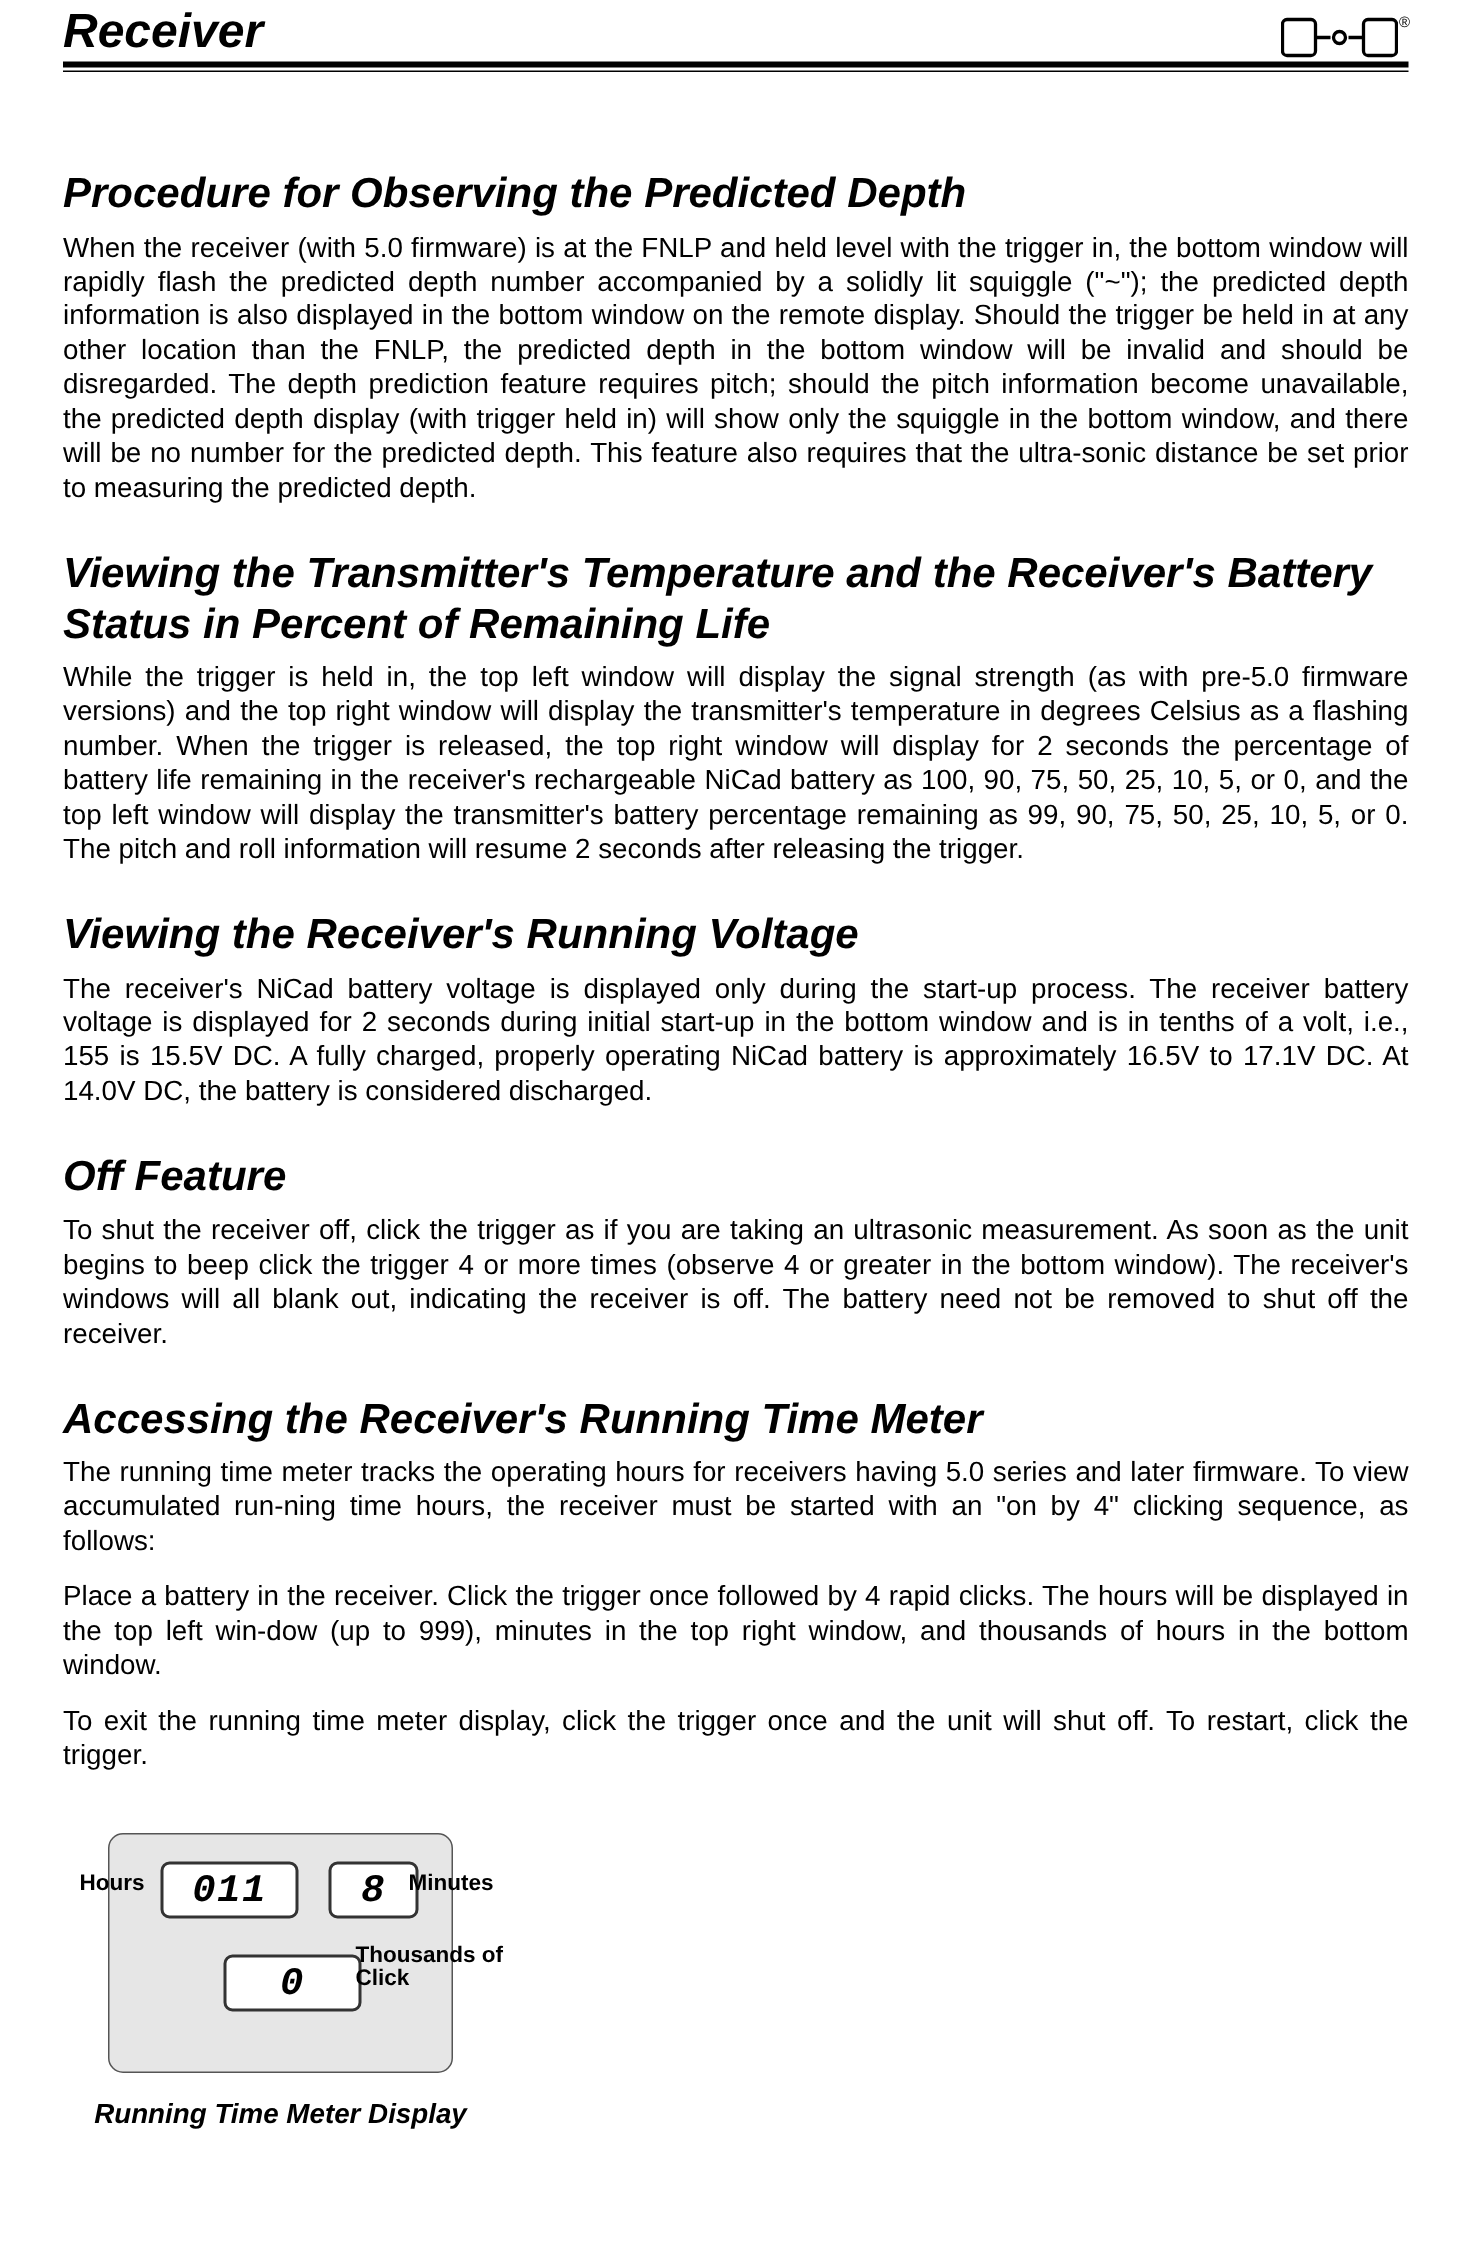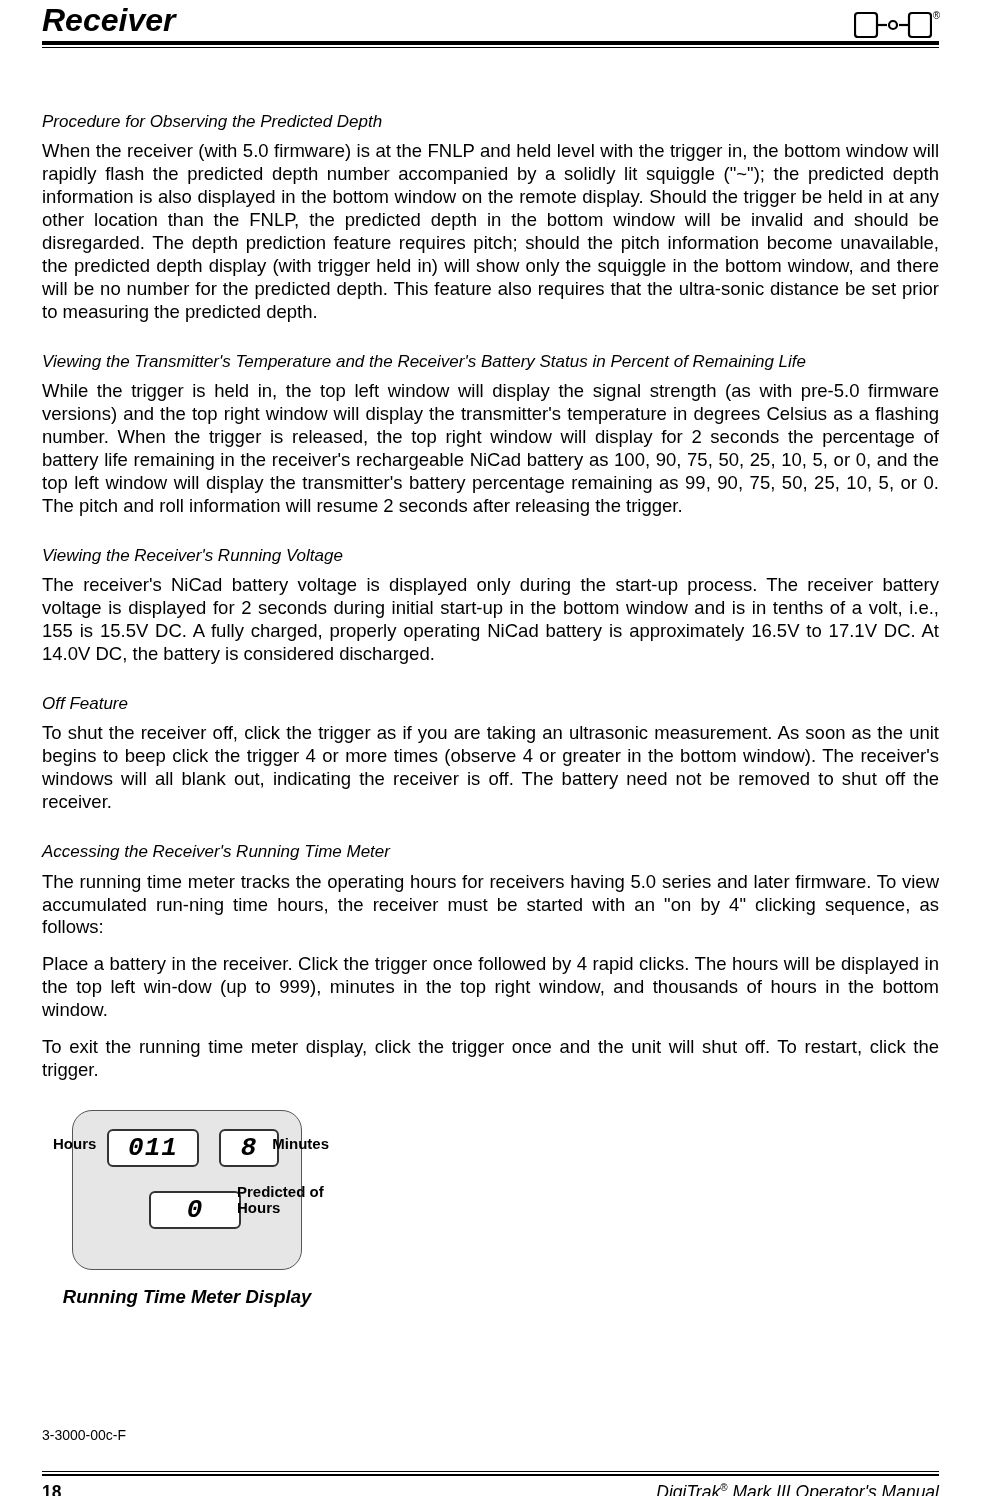--- a/index.html
+++ b/index.html
@@ -42,22 +42,22 @@
     border: none;
     border-top: 4px solid #000;
     margin: 2px 0 0 0;
   }
   .rule-thin {
     border: none;
     border-top: 1.3px solid #000;
     margin: 2px 0 0 0;
   }
   h2 {
-    font-size: 17px;
-    font-weight: normal;
+    font-size: 28px;
+    font-weight: bold;
     font-style: italic;
     margin: 28px 0 8px 0;
     line-height: 1.2;
   }
   h2.first {
     margin-top: 64px;
   }
   p {
     font-size: 18.5px;
     line-height: 1.24;
@@ -80,23 +80,23 @@
   }
   .fig-caption {
     font-weight: bold;
     font-style: italic;
     font-size: 18.5px;
     margin-top: 16px;
   }
   .device {
     width: 230px;
     height: 160px;
-    margin: 0 auto 0 auto;
+    margin: 12px auto 0 auto;
     background: #e6e6e6;
-    border-radius: 20px;
+    border-radius: 10px;
     border: 1.5px solid #555;
     position: relative;
     box-sizing: border-box;
   }
   .lcd-top {
     position: absolute;
     top: 18px;
     left: 34px;
     display: flex;
     gap: 20px;
@@ -201,21 +201,21 @@
           <div class="lcd-top">
             <div class="lcd-window lcd-w1">011</div>
             <div class="lcd-window lcd-w2">8</div>
           </div>
           <div class="lcd-bottom">
             <div class="lcd-window lcd-w3">0</div>
           </div>
         </div>
         <div class="label lbl-hours">Hours</div>
         <div class="label lbl-minutes">Minutes</div>
-        <div class="label lbl-thou">Predicted of Hours</div>
+        <div class="label lbl-thou">Thousands of Click</div>
       </div>
       <div class="fig-caption">Running Time Meter Display</div>
     </div>
   </div>
 
   <div class="rev">3-3000-00c-F</div>
 
   <hr class="rule-thin" style="margin-top:28px">
   <hr class="rule" style="border-top-width:2px">
 

